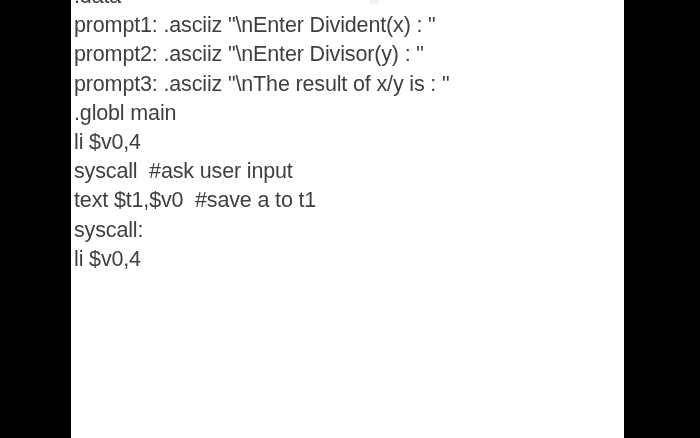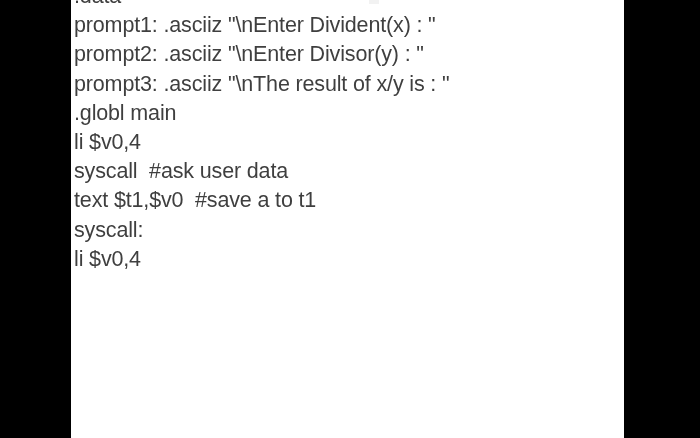--- a/index.html
+++ b/index.html
@@ -82,21 +82,21 @@
 
   <div id="code-page">
     <div id="clipped-remnant"></div>
     <div id="code-lines">
       <span class="code-line">.data</span>
       <span class="code-line">prompt1: .asciiz "\nEnter Divident(x) : "</span>
       <span class="code-line">prompt2: .asciiz "\nEnter Divisor(y) : "</span>
       <span class="code-line">prompt3: .asciiz "\nThe result of x/y is : "</span>
       <span class="code-line">.globl main</span>
       <span class="code-line">li $v0,4</span>
-      <span class="code-line">syscall  #ask user data</span>
+      <span class="code-line">syscall  #ask user input</span>
       <span class="code-line">text $t1,$v0  #save a to t1</span>
       <span class="code-line">syscall:</span>
       <span class="code-line">li $v0,4</span>
     </div>
   </div>
 
   <div id="bar-left"></div>
   <div id="bar-right"></div>
 
 </div>

